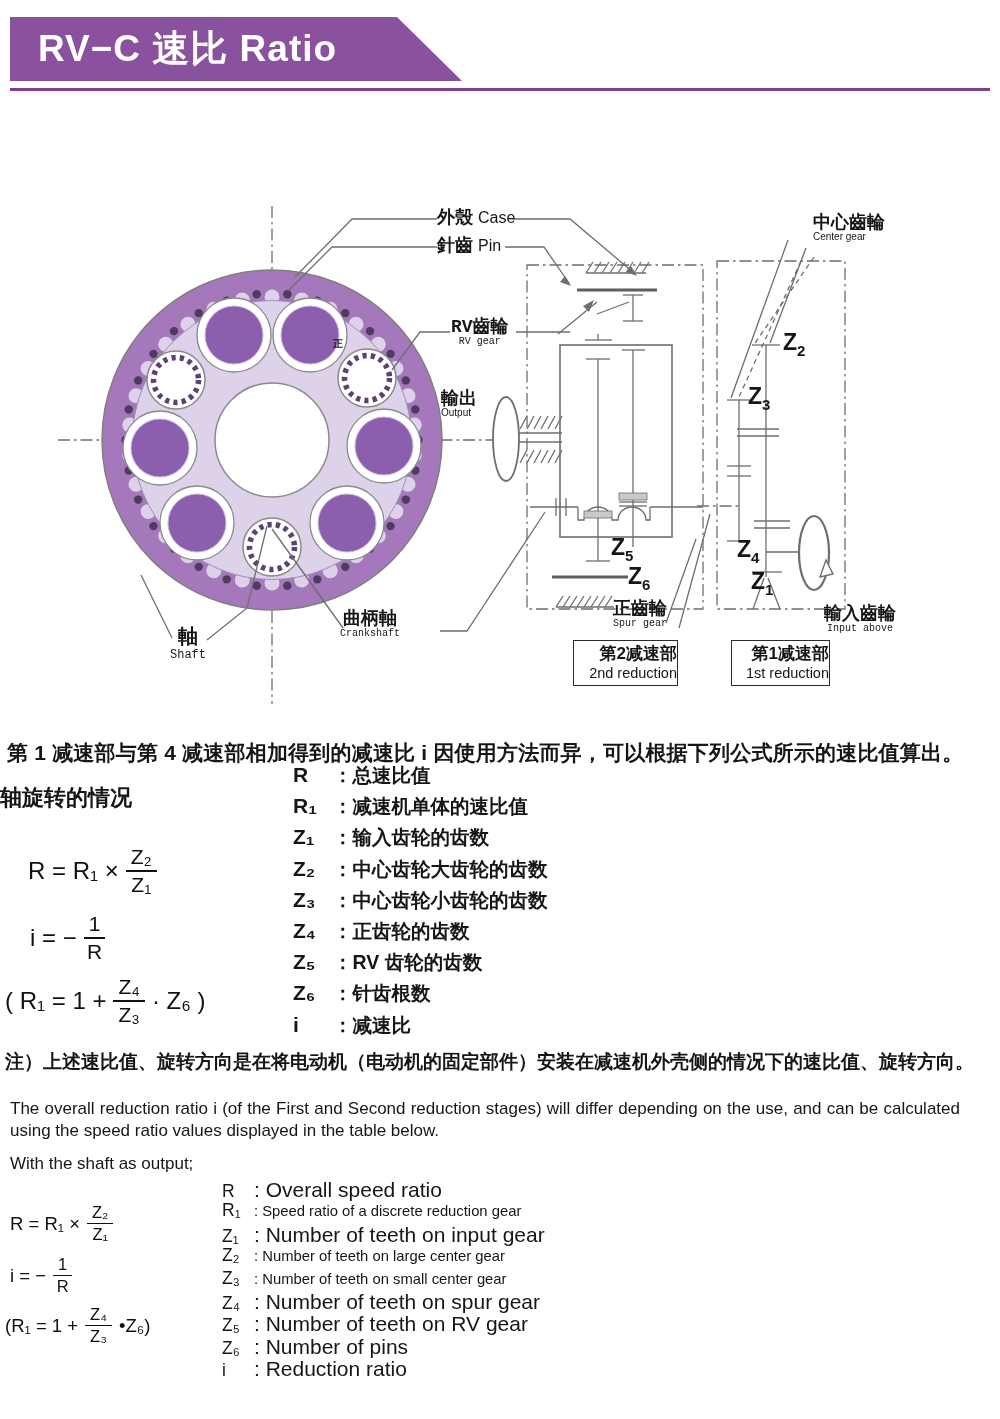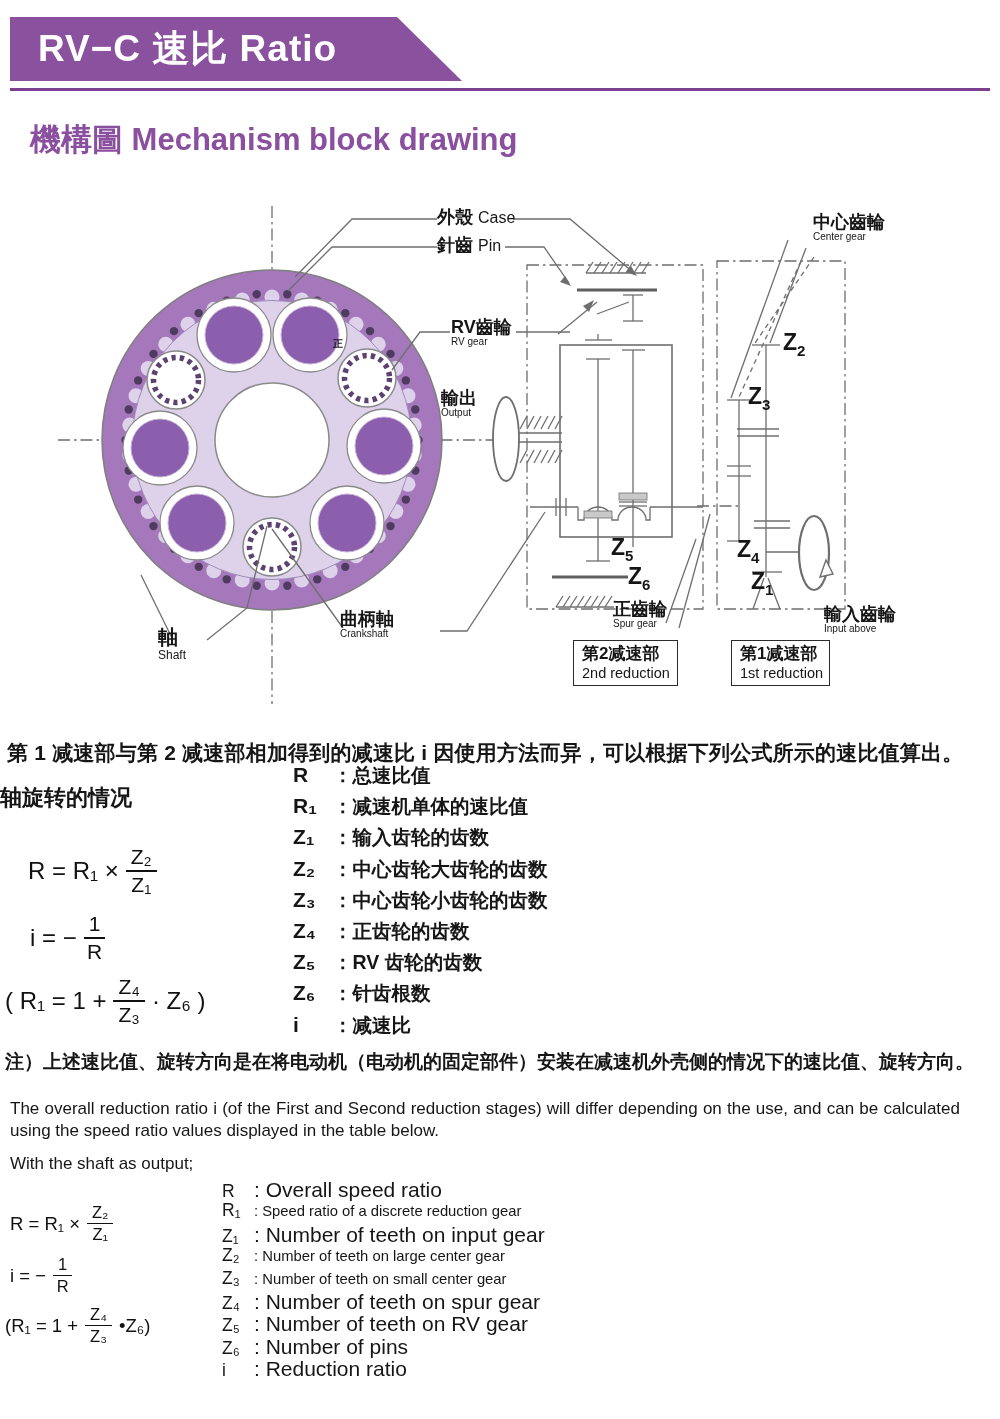--- a/index.html
+++ b/index.html
@@ -36,25 +36,25 @@
   .pad{fill:#c9c9c9;stroke:#6e6e6e;stroke-width:0.8;}
   .whitefill{fill:#fff;}
 
   
   .dlab{position:absolute;line-height:1.08;white-space:nowrap;}
   .dlab .zh{font-weight:bold;font-size:18px;display:block;}
   .dlab .en{font-size:10px;display:block;}
   .dlab.inline{display:flex;gap:5px;align-items:baseline;}
   .dlab.inline .zh,.dlab.inline .en{display:inline;}
   .dlab.inline .en{font-size:16px;}
-  .dlab.center{text-align:left;}
+  .dlab.center{text-align:center;font-family:Liberation Mono, monospace;}
   .zlab{position:absolute;font-weight:bold;font-size:23px;white-space:nowrap;}
   .zlab sub{font-size:15px;}
   .tinymark{position:absolute;font-size:10px;font-weight:bold;}
-  .redbox{position:absolute;border:1.6px solid #2b2b2b;background:#fff;text-align:left;
+  .redbox{position:absolute;border:1.6px solid #2b2b2b;background:#fff;text-align:right;
           display:flex;flex-direction:column;justify-content:center;box-sizing:border-box;padding-left:8px;}
   .redbox .zh{font-size:17px;font-weight:bold;display:block;line-height:1.2;}
   .redbox .en{font-size:14.5px;display:block;line-height:1.2;}
 
   
   .tblock{position:absolute;}
   .intro-zh{left:7px;top:730px;width:988px;font-size:21px;font-weight:bold;letter-spacing:0.2px;}
   .case-zh{left:0;top:774px;font-size:22px;font-weight:bold;}
   .note-zh{left:5px;top:1040px;width:992px;font-size:19px;font-weight:bold;}
   .intro-en{left:10px;top:1089px;width:950px;font-size:17px;line-height:1.3;text-align:justify;}
@@ -91,21 +91,20 @@
 </style>
 </head>
 <body>
 
 <div class="page">
 
   <div class="banner">
     <span class="banner-title">RV−C 速比 Ratio</span>
   </div>
   <div class="rule"></div>
-  <div class="section-title">機構圖 Mechanism block drawing</div>
 
   <svg class="diagram" width="1000" height="512" viewBox="0 185 1000 512" xmlns="http://www.w3.org/2000/svg">
 
     <g>
       <line class="sk dd" x1="58" y1="431" x2="497" y2="431"></line>
       <line class="sk dd" x1="272" y1="197" x2="272" y2="695"></line>
       <line class="sk dd" x1="697" y1="497" x2="741" y2="497"></line>
     </g>
 
     <g>
@@ -380,21 +379,21 @@
 
   <div class="redbox" style="left:573px;top:631px;width:105px;height:46px">
     <span class="zh">第2减速部</span>
     <span class="en">2nd reduction</span>
   </div>
   <div class="redbox" style="left:731px;top:631px;width:99px;height:46px">
     <span class="zh">第1减速部</span>
     <span class="en">1st reduction</span>
   </div>
 
-  <div class="tblock intro-zh">第 1 减速部与第 2 减速部相加得到的减速比 i 因使用方法而异，可以根据下列公式所示的速比值算出。</div>
+  <div class="tblock intro-zh">第 1 减速部与第 4 减速部相加得到的减速比 i 因使用方法而异，可以根据下列公式所示的速比值算出。</div>
   <div class="tblock case-zh">轴旋转的情况</div>
 
   <div class="formula zhf" style="left:28px;top:836px">
     <span>R = R₁ ×</span>
     <span class="frac">
         <span class="num">Z₂</span>
         <span class="den">Z₁</span>
       </span>
     <span></span>
   </div>

